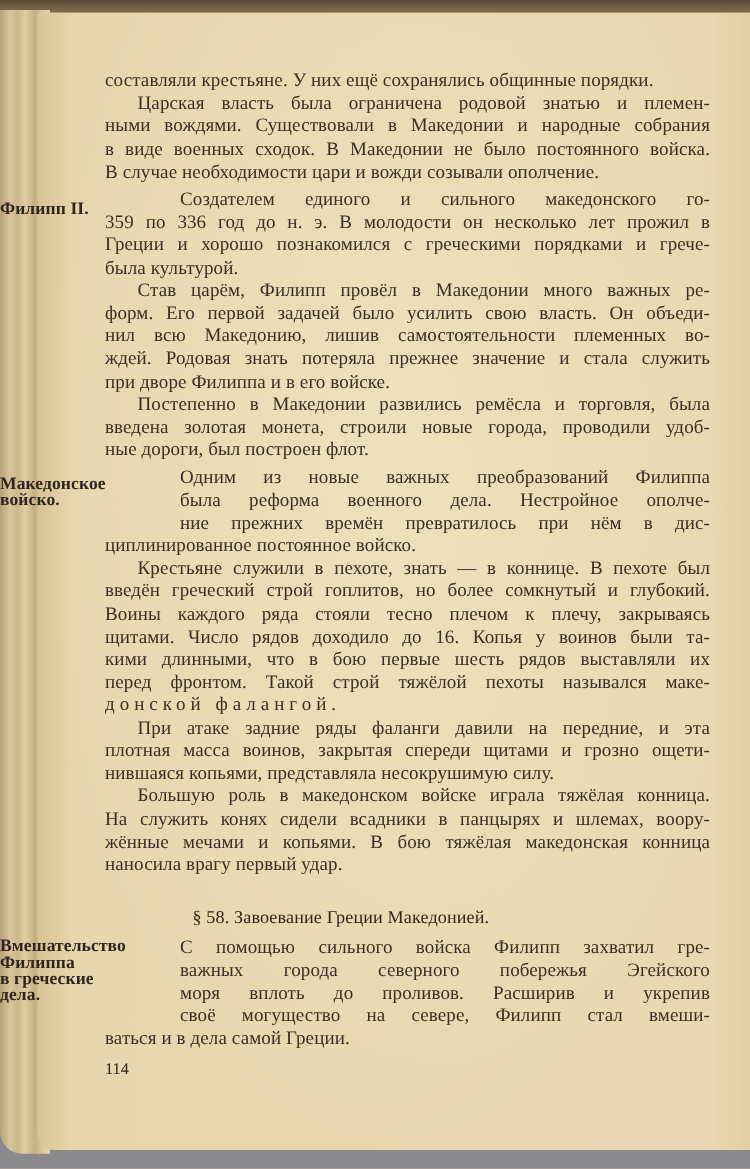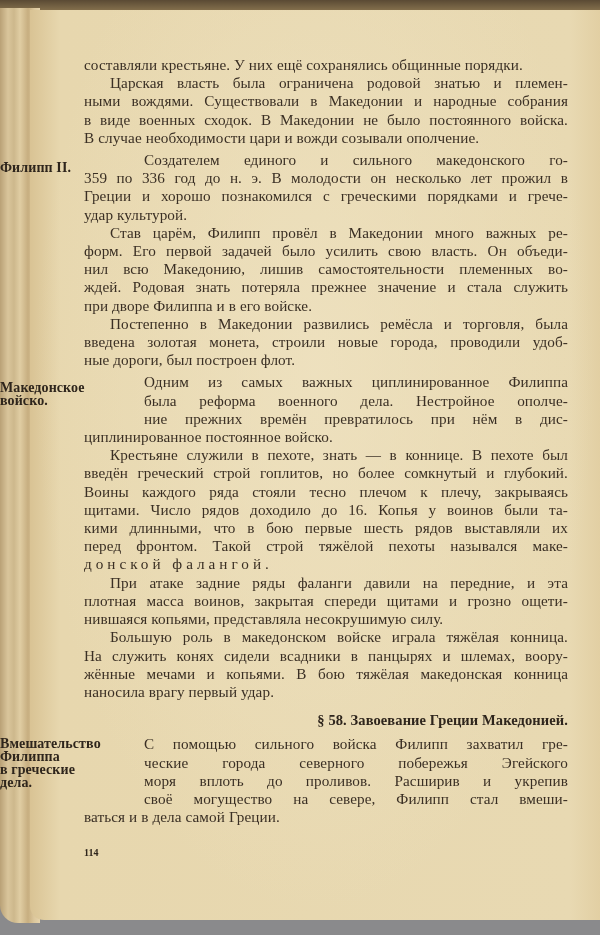--- a/index.html
+++ b/index.html
@@ -41,27 +41,27 @@
 
   .with-margin { position: relative; }
   .margin-note {
     position: absolute; left: -84px; width: 102px;
     font-family: "Liberation Serif", "DejaVu Serif", serif;
     font-weight: bold; font-size: 14px; line-height: 13px;
     text-align: left; color: #2e251c;
   }
   .narrow { margin-left: 60px; }
   .heading {
-    text-align: right; font-weight: bold; font-size: 14.5px;
-    margin: 10px 0 6px 70px; color: #2e251c;
+    text-align: left; font-weight: normal; font-size: 14.5px;
+    margin: 24px 0 6px 70px; color: #2e251c;
   }
   .spaced { letter-spacing: 4px; }
   .page-number {
     position: absolute; left: 84px; top: 847px;
-    font-size: 10px; font-weight: bold; color: #2e251c;
+    font-size: 13px; font-weight: normal; color: #2e251c;
   }
 </style>
 </head>
 <body>
 
 <div class="top-shadow"></div>
 <div class="page-edges"></div>
 
 <div class="page"></div>
 
@@ -77,41 +77,41 @@
     <span class="ln">в виде военных сходок. В Македонии не было постоянного войска.</span>
     <span class="ln last">В случае необходимости цари и вожди созывали ополчение.</span>
   </p>
 
   <div class="gap"></div>
   <p class="p with-margin">
     <span class="margin-note" style="top:10px;">Филипп II.</span>
     <span class="ln narrow">Создателем единого и сильного македонского го-</span>
     <span class="ln">359 по 336 год до н. э. В молодости он несколько лет прожил в</span>
     <span class="ln">Греции и хорошо познакомился с греческими порядками и грече-</span>
-    <span class="ln last">удар культурой.</span>
+    <span class="ln last">была культурой.</span>
   </p>
 
   <p class="p">
     <span class="ln ind">Став царём, Филипп провёл в Македонии много важных ре-</span>
     <span class="ln">форм. Его первой задачей было усилить свою власть. Он объеди-</span>
     <span class="ln">нил всю Македонию, лишив самостоятельности племенных во-</span>
     <span class="ln">ждей. Родовая знать потеряла прежнее значение и стала служить</span>
     <span class="ln last">при дворе Филиппа и в его войске.</span>
   </p>
 
   <p class="p">
     <span class="ln ind">Постепенно в Македонии развились ремёсла и торговля, была</span>
     <span class="ln">введена золотая монета, строили новые города, проводили удоб-</span>
     <span class="ln last">ные дороги, был построен флот.</span>
   </p>
 
   <div class="gap"></div>
   <p class="p with-margin">
     <span class="margin-note" style="top:8px;">Македонское войско.</span>
-    <span class="ln narrow">Одним из самых важных циплинированное Филиппа</span>
+    <span class="ln narrow">Одним из новые важных преобразований Филиппа</span>
     <span class="ln narrow">была реформа военного дела. Нестройное ополче-</span>
     <span class="ln narrow">ние прежних времён превратилось при нём в дис-</span>
     <span class="ln last">циплинированное постоянное войско.</span>
   </p>
 
   <p class="p">
     <span class="ln ind">Крестьяне служили в пехоте, знать — в коннице. В пехоте был</span>
     <span class="ln">введён греческий строй гоплитов, но более сомкнутый и глубокий.</span>
     <span class="ln">Воины каждого ряда стояли тесно плечом к плечу, закрываясь</span>
     <span class="ln">щитами. Число рядов доходило до 16. Копья у воинов были та-</span>
@@ -136,20 +136,20 @@
   <div class="heading">§ 58. Завоевание Греции Македонией.</div>
 
   <p class="p with-margin">
     <span class="margin-note" style="top:2px;">
       <span style="display:block">Вмешательство</span>
       <span style="display:block">Филиппа</span>
       <span style="display:block">в греческие</span>
       <span style="display:block">дела.</span>
     </span>
     <span class="ln narrow">С помощью сильного войска Филипп захватил гре-</span>
-    <span class="ln narrow">ческие города северного побережья Эгейского</span>
+    <span class="ln narrow">важных города северного побережья Эгейского</span>
     <span class="ln narrow">моря вплоть до проливов. Расширив и укрепив</span>
     <span class="ln narrow">своё могущество на севере, Филипп стал вмеши-</span>
     <span class="ln last">ваться и в дела самой Греции.</span>
   </p>
 </div>
 
 <div class="page-number">114</div>
 
 </body></html>

